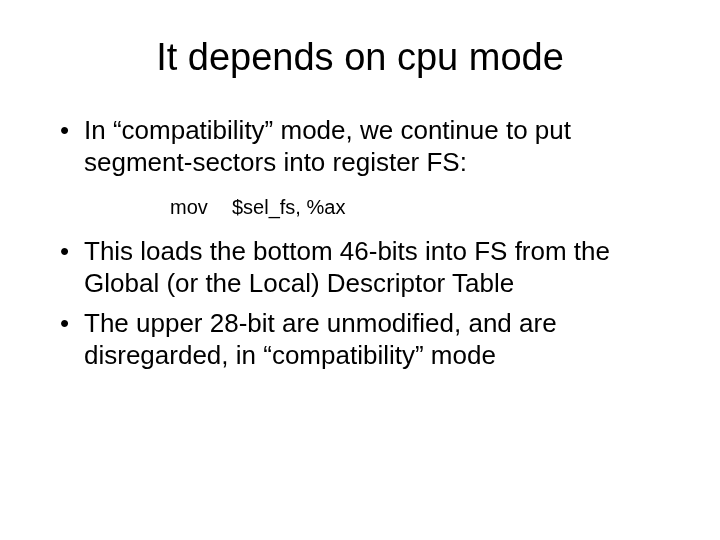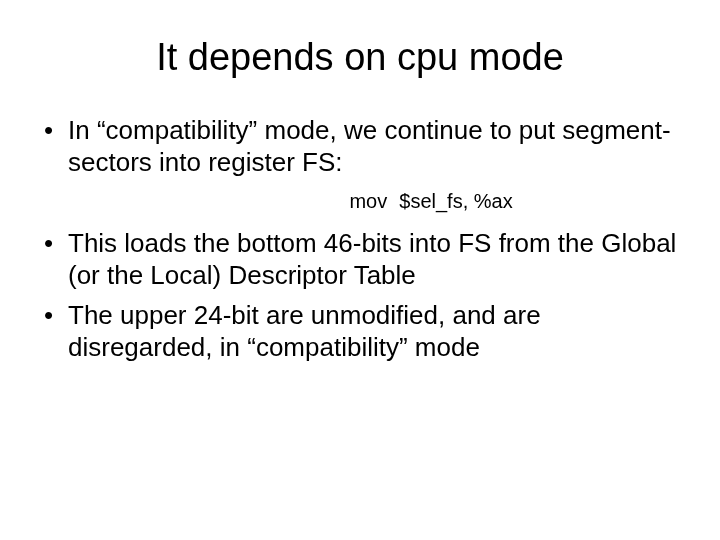--- a/index.html
+++ b/index.html
@@ -19,42 +19,41 @@
     border-radius: 9px;
   }
   .title {
     text-align: center;
     font-size: 38px;
     font-weight: 400;
     margin: 6px 0 36px 0;
   }
   ul.bullets {
     list-style: none;
-    margin: 0;
+    margin: 16px;
     padding: 0;
   }
   ul.bullets > li {
     position: relative;
     padding-left: 28px;
     font-size: 26px;
     line-height: 1.22;
     margin-bottom: 8px;
   }
   ul.bullets > li::before {
     content: "•";
     position: absolute;
     left: 4px;
     top: 0;
     font-size: 26px;
   }
   .code-block {
     margin: 10px 0 14px 130px;
     font-size: 20px;
     line-height: 1.3;
-    text-align: center;
   }
   .code-line {
     white-space: pre;
   }
   .mn { display: inline-block; width: 62px; }
 </style>
 </head>
 <body>
 
 <div class="slide">
@@ -64,16 +63,16 @@
   <ul class="bullets">
     <li>In “compatibility” mode, we continue to put segment-sectors into register FS:</li>
   </ul>
 
   <div class="code-block">
     <div class="code-line"><span class="mn">mov</span><span>$sel_fs, %ax</span></div>
   </div>
 
   <ul class="bullets">
     <li>This loads the bottom 46-bits into FS from the Global (or the Local) Descriptor Table</li>
-    <li>The upper 24-bit are unmodified, and are disregarded, in “compatibility” mode</li>
+    <li>The upper 28-bit are unmodified, and are disregarded, in “compatibility” mode</li>
   </ul>
 
 </div>
 
 </body></html>

